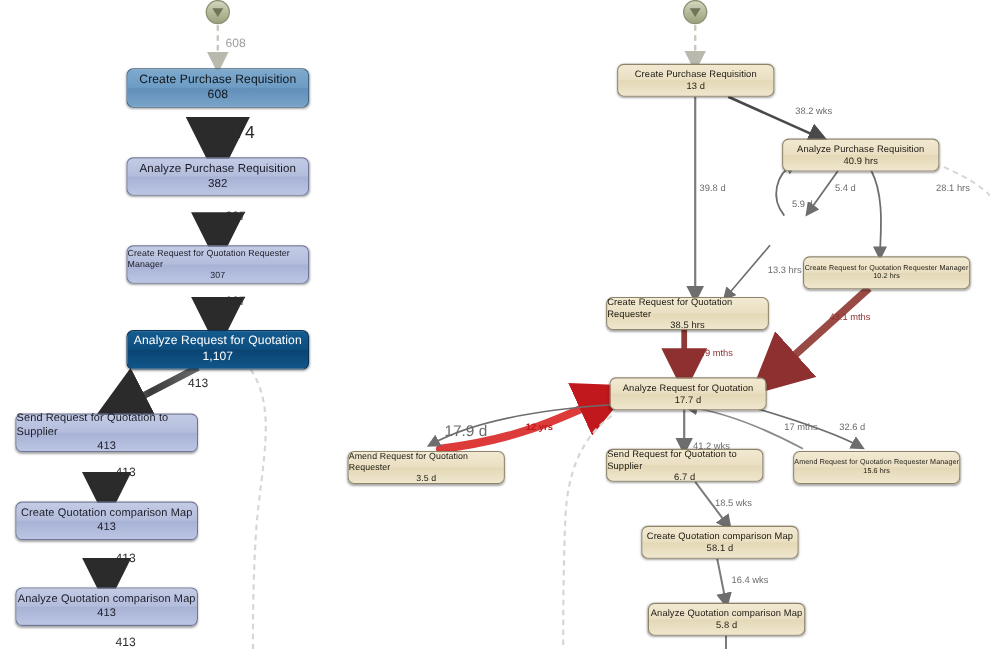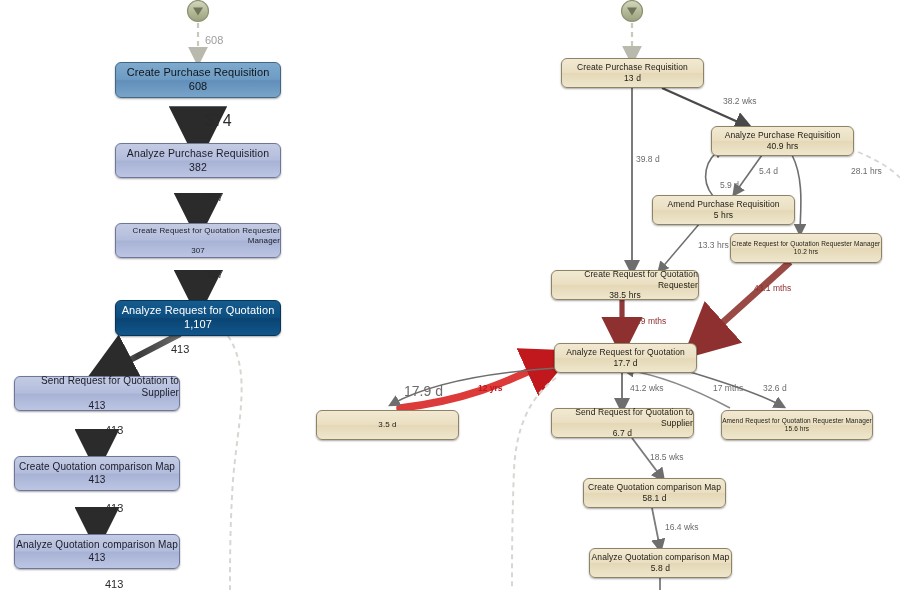--- a/index.html
+++ b/index.html
@@ -14,21 +14,21 @@
   #stage{position:absolute;left:0;top:0;width:900px;height:590px;}
   svg.layer{position:absolute;left:0;top:0;width:900px;height:590px;overflow:visible;}
   .node{
     position:absolute;
     box-sizing:border-box;
     border-radius:6px;
     display:flex;
     flex-direction:column;
     align-items:center;
     justify-content:center;
-    text-align:right;
+    text-align:left;
     line-height:1.25;
     letter-spacing:.1px;
     box-shadow:0 1px 2px rgba(0,0,0,.35);
   }
   .node .nlabel{display:block;}
   .node .nval{display:block;}
 
   
   .blue-lite{
     background:linear-gradient(to bottom,#c3cbe4 0%,#b3bddc 48%,#a7b2d5 52%,#bcc5e3 100%);
@@ -207,41 +207,38 @@
   <div class="node tan" style="left:561px;top:58px;width:143px;height:30px;font-size:8.5px;">
     <span class="nlabel">Create Purchase Requisition</span>
     <span class="nval">13 d</span>
   </div>
 
   <div class="node tan" style="left:711px;top:126px;width:143px;height:30px;font-size:8.5px;">
     <span class="nlabel">Analyze Purchase Requisition</span>
     <span class="nval">40.9 hrs</span>
   </div>
 
-  <div class="node tan" style="left:652px;top:195px;width:143px;height:30px;font-size:8.5px;">
-    <span class="nlabel">Amend Purchase Requisition</span>
-    <span class="nval">5 hrs</span>
-  </div>
 
   <div class="node tan" style="left:730px;top:233px;width:152px;height:30px;font-size:6.5px;">
     <span class="nlabel">Create Request for Quotation Requester Manager</span>
     <span class="nval">10.2 hrs</span>
   </div>
 
   <div class="node tan" style="left:551px;top:270px;width:148px;height:30px;font-size:8.5px;">
     <span class="nlabel">Create Request for Quotation Requester</span>
     <span class="nval">38.5 hrs</span>
   </div>
 
   <div class="node tan" style="left:554px;top:343px;width:143px;height:30px;font-size:8.5px;">
     <span class="nlabel">Analyze Request for Quotation</span>
     <span class="nval">17.7 d</span>
   </div>
 
   <div class="node tan" style="left:316px;top:410px;width:143px;height:30px;font-size:8px;">
+    <span class="nlabel">Amend Request for Quotation Requester</span>
     <span class="nval">3.5 d</span>
   </div>
 
   <div class="node tan" style="left:551px;top:408px;width:143px;height:30px;font-size:8.5px;">
     <span class="nlabel">Send Request for Quotation to Supplier</span>
     <span class="nval">6.7 d</span>
   </div>
 
   <div class="node tan" style="left:721px;top:410px;width:152px;height:30px;font-size:6.5px;">
     <span class="nlabel">Amend Request for Quotation Requester Manager</span>
@@ -252,28 +249,28 @@
     <span class="nlabel">Create Quotation comparison Map</span>
     <span class="nval">58.1 d</span>
   </div>
 
   <div class="node tan" style="left:589px;top:548px;width:143px;height:30px;font-size:8.5px;">
     <span class="nlabel">Analyze Quotation comparison Map</span>
     <span class="nval">5.8 d</span>
   </div>
 
   <div class="elabel" style="left:723px;top:96px;font-size:8.5px;">38.2 wks</div>
-  <div class="elabel" style="left:636px;top:154px;font-size:8.5px;">39.8 d</div>
+  <div class="elabel" style="left:636px;top:166px;font-size:8.5px;">39.8 d</div>
   <div class="elabel" style="left:720px;top:180px;font-size:8.5px;">5.9 d</div>
   <div class="elabel" style="left:759px;top:166px;font-size:8.5px;">5.4 d</div>
   <div class="elabel" style="left:803px;top:166px;font-size:8.5px;margin-left:48px;">28.1 hrs</div>
   <div class="elabel" style="left:698px;top:240px;font-size:8.5px;">13.3 hrs</div>
   <div class="elabel maroon" style="left:754px;top:283px;font-size:8.5px;">43.1 mths</div>
   <div class="elabel maroon" style="left:629px;top:316px;font-size:8.5px;">47.9 mths</div>
   <div class="elabel" style="left:404px;top:383px;font-size:14px;">17.9 d</div>
   <div class="elabel red" style="left:478px;top:383px;font-size:8.5px;font-weight:bold;text-align:center;">12 yrs</div>
-  <div class="elabel" style="left:630px;top:383px;font-size:8.5px;">41.2 wks</div>
+  <div class="elabel" style="left:630px;top:400px;font-size:8.5px;">41.2 wks</div>
   <div class="elabel" style="left:713px;top:383px;font-size:8.5px;">17 mths</div>
   <div class="elabel" style="left:763px;top:383px;font-size:8.5px;">32.6 d</div>
   <div class="elabel" style="left:650px;top:452px;font-size:8.5px;">18.5 wks</div>
   <div class="elabel" style="left:665px;top:522px;font-size:8.5px;">16.4 wks</div>
 
 </div>
 
 </body></html>

